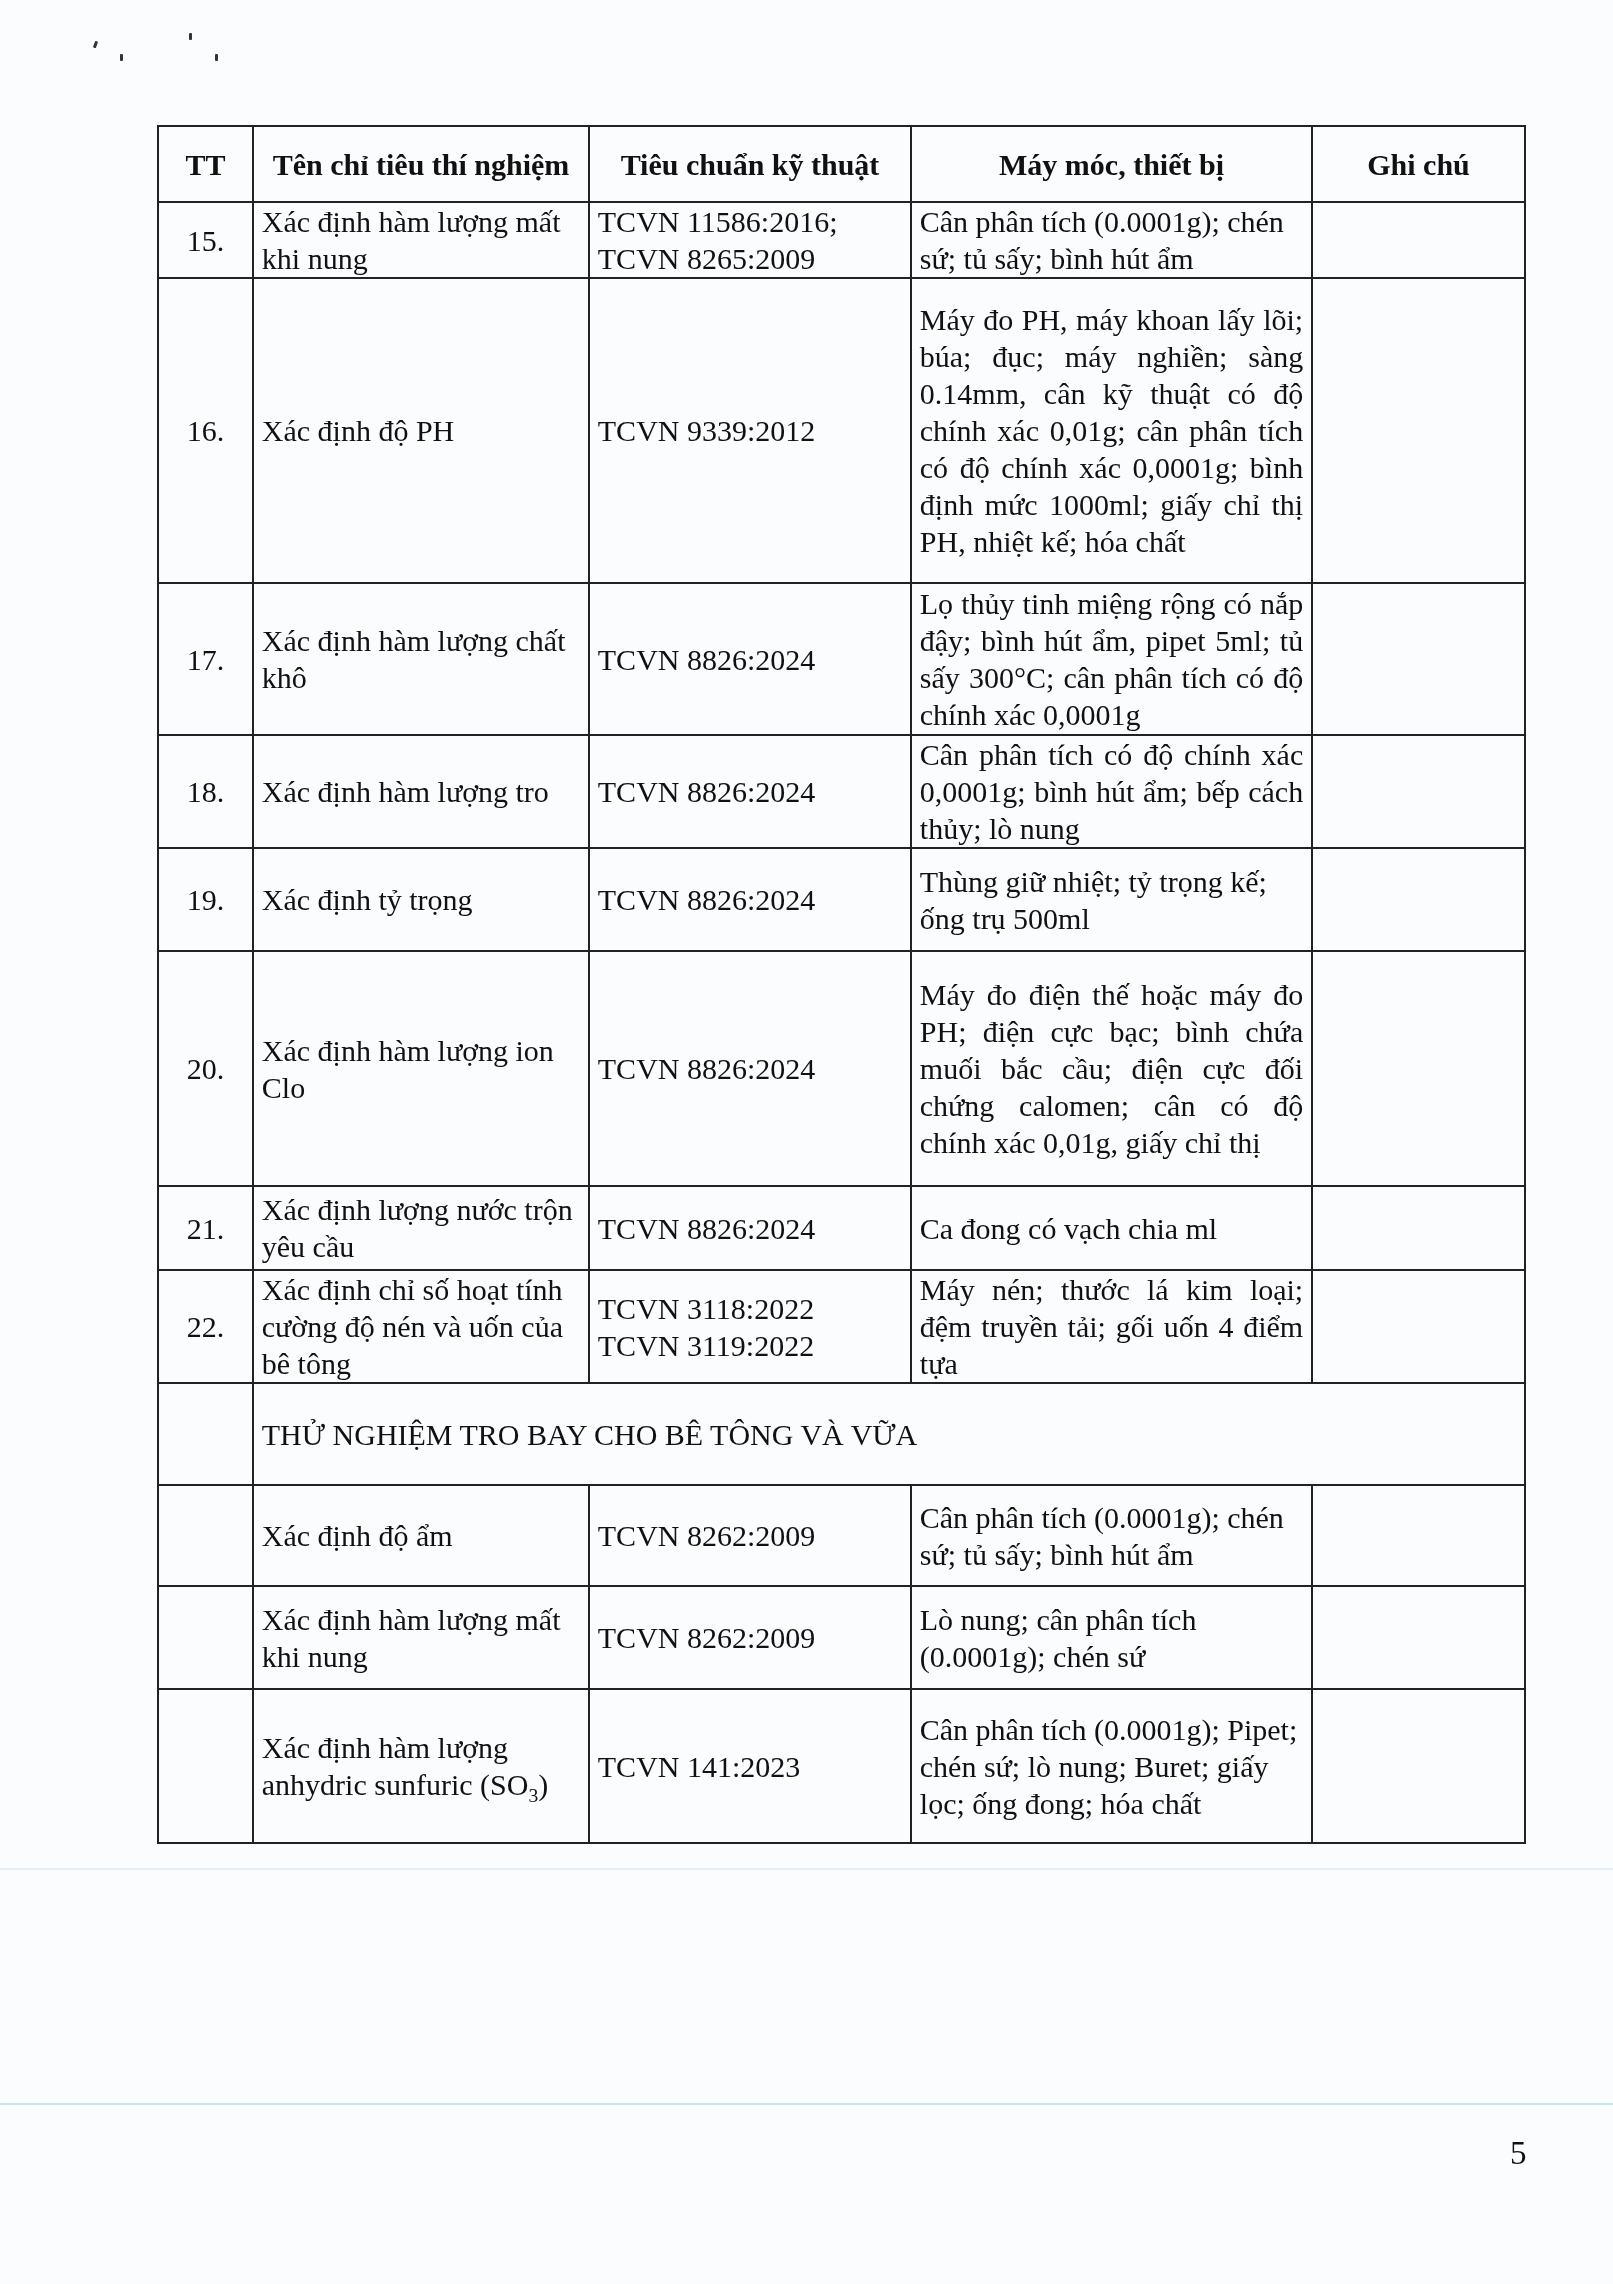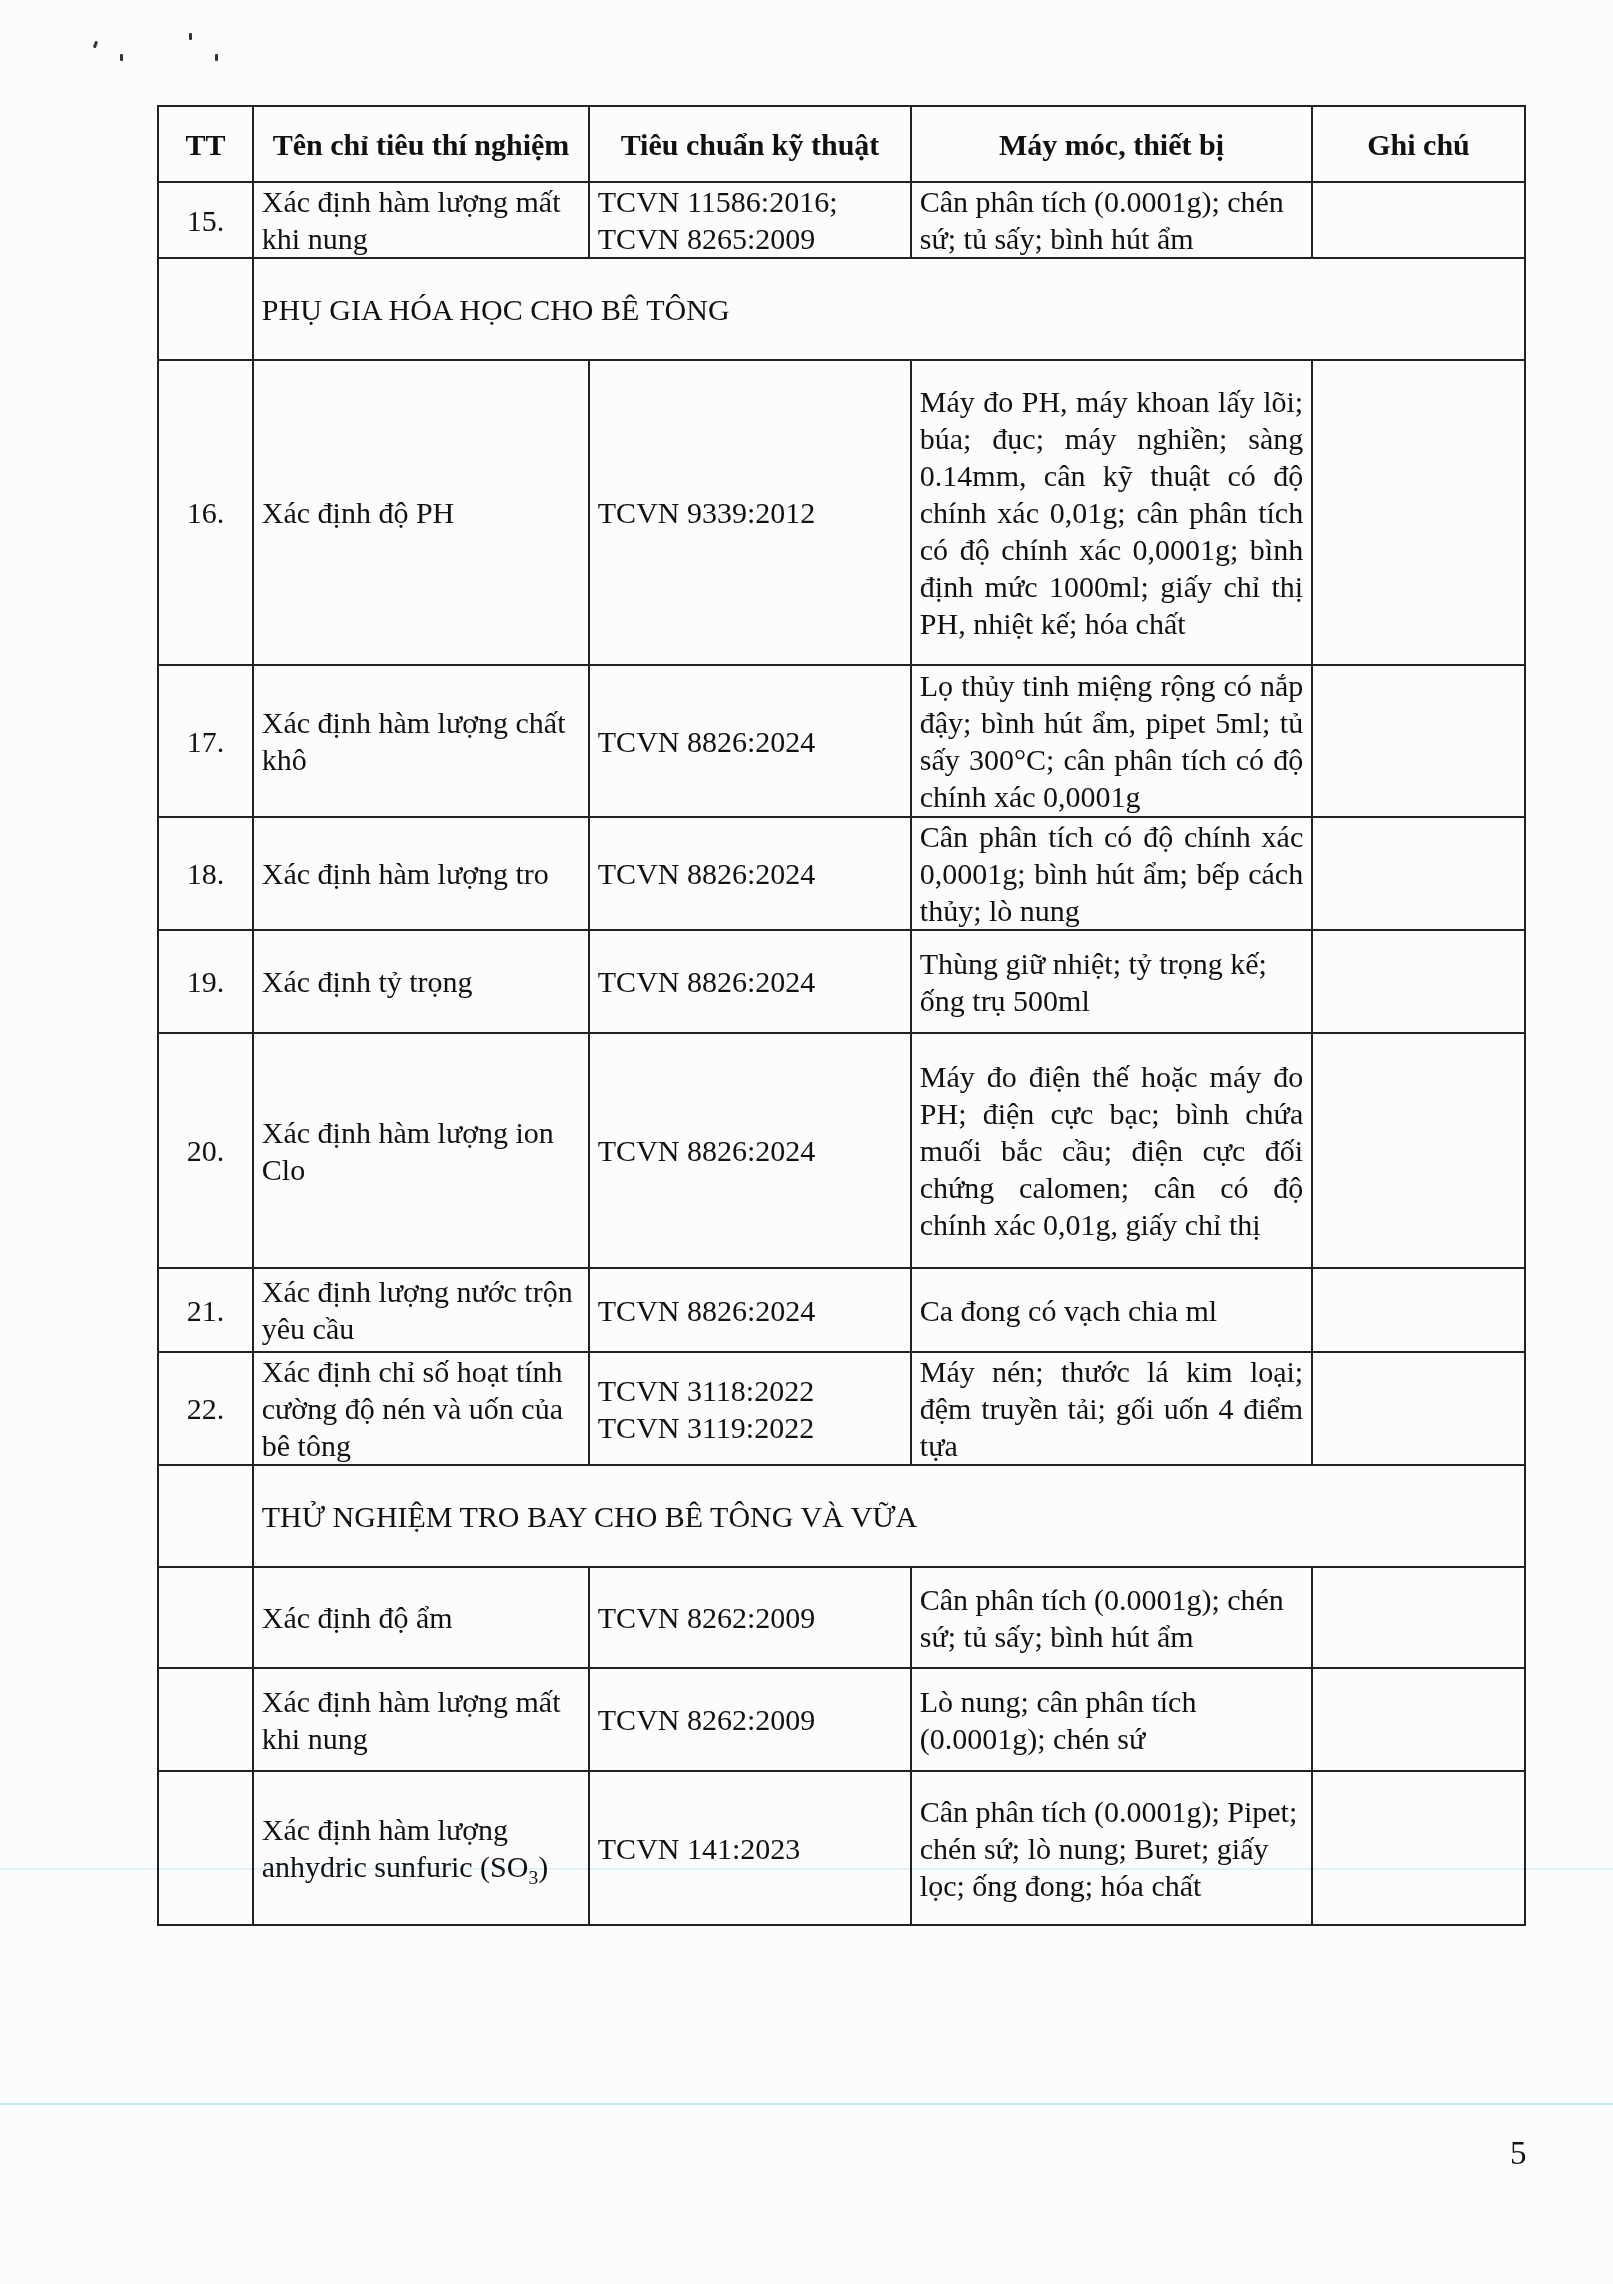--- a/index.html
+++ b/index.html
@@ -5,21 +5,21 @@
   html, body { margin: 0; padding: 0; }
   body {
     width: 1613px; height: 2285px; position: relative; overflow: hidden;
     background: #fbfcfe;
     font-family: "Liberation Serif", "DejaVu Serif", serif;
     color: #111;
   }
   .scan-line { position: absolute; left: 0; width: 1613px; height: 2px; background: #bfe9ee; }
   .speck { position: absolute; width: 2.9px; height: 6.9px; background: #333; border-radius: 1px; }
   table.main {
-    position: absolute; left: 157px; top: 105px;
+    position: absolute; left: 157px; top: 125px;
     border-collapse: collapse; table-layout: fixed; width: 1367px;
   }
   table.main td, table.main th {
     border: 2px solid #222; padding: 0 7.8px; vertical-align: middle;
     font-size: 30px; line-height: 37px; font-weight: normal;
   }
   table.main th { font-weight: bold; text-align: center; }
   col.c-tt { width: 95px; }
   col.c-name { width: 336px; }
   col.c-std { width: 322px; }
@@ -63,24 +63,20 @@
     <td class="tt">15.</td>
     <td>Xác định hàm lượng mất khi nung</td>
     <td class="std">
       <div>TCVN 11586:2016;</div>
       <div>TCVN 8265:2009</div>
     </td>
     <td class="eq">Cân phân tích (0.0001g); chén sứ; tủ sấy; bình hút ẩm</td>
     <td></td>
   </tr>
 
-  <tr style="height:102px;">
-    <td></td>
-    <td class="section" colspan="4">PHỤ GIA HÓA HỌC CHO BÊ TÔNG</td>
-  </tr>
 
   <tr style="height:305px;">
     <td class="tt">16.</td>
     <td>Xác định độ PH</td>
     <td class="std">TCVN 9339:2012</td>
     <td class="eq justify">Máy đo PH, máy khoan lấy lõi; búa; đục; máy nghiền; sàng 0.14mm, cân kỹ thuật có độ chính xác 0,01g; cân phân tích có độ chính xác 0,0001g; bình định mức 1000ml; giấy chỉ thị PH, nhiệt kế; hóa chất</td>
     <td></td>
   </tr>
 
   <tr style="height:152px;">

